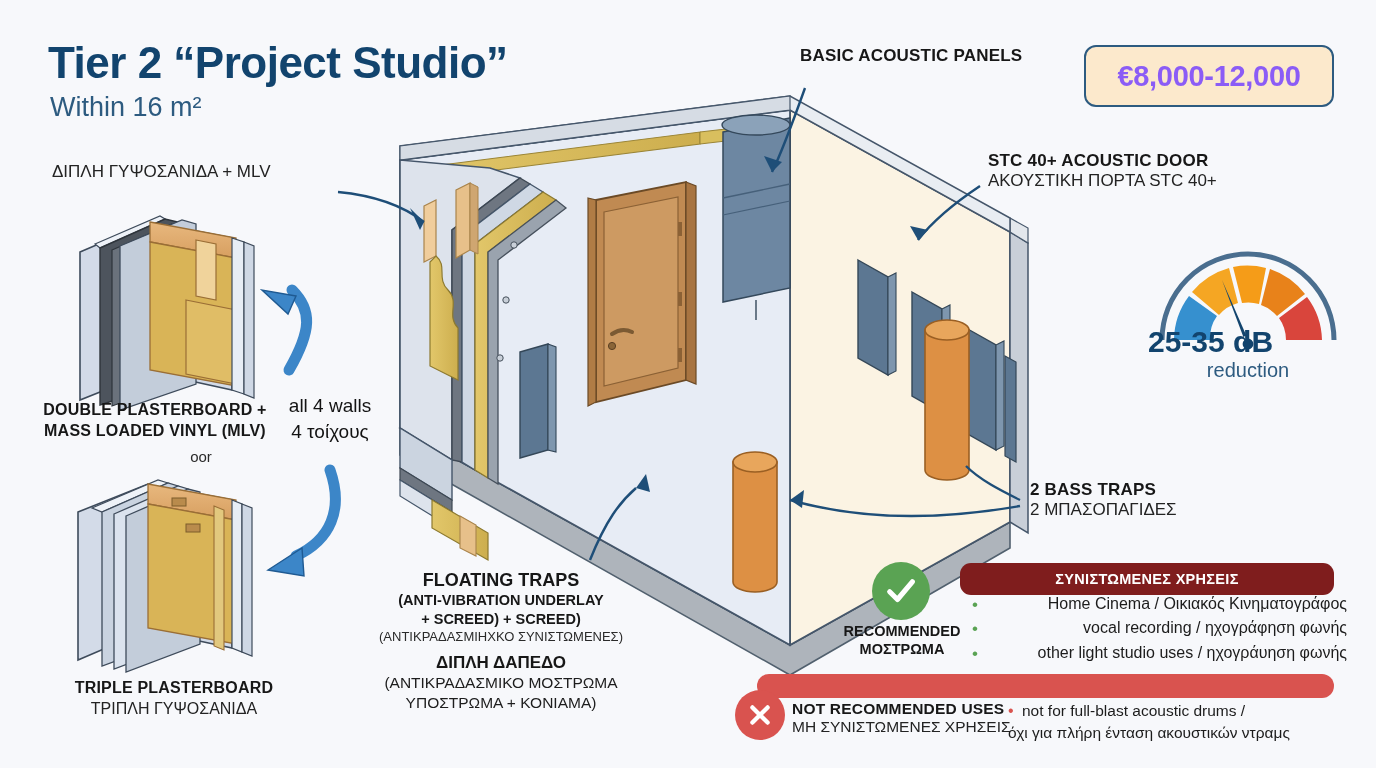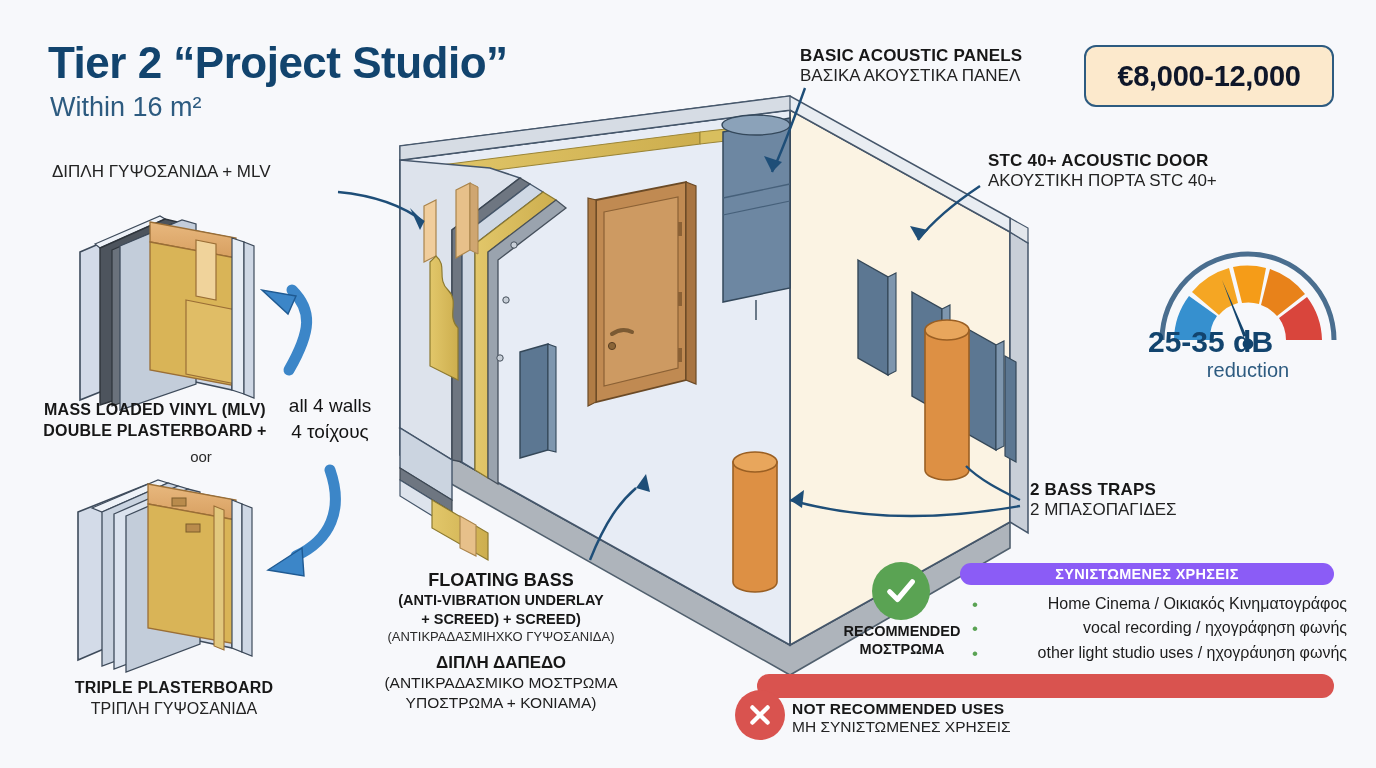--- a/index.html
+++ b/index.html
@@ -27,37 +27,37 @@
   .lbl-en { font-size:17px; font-weight:bold; letter-spacing:0.2px; color:#171717; white-space:nowrap; }
   .lbl-gr { font-size:17px; font-weight:400; color:#232323; white-space:nowrap; }
   .callout { position:absolute; }
 
   
   .price-badge {
     position:absolute; left:1084px; top:45px; width:250px; height:62px;
     background:#fce9cc; border:2px solid #2d5b80; border-radius:12px;
     display:flex; align-items:center; justify-content:center;
   }
-  .price-badge span { font-size:29px; font-weight:bold; color:#0f172a; letter-spacing:-0.3px; }
+  .price-badge span { font-size:29px; font-weight:bold; color:#8b5cf6; letter-spacing:-0.3px; }
 
   
   .gauge-wrap { position:absolute; left:1148px; top:228px; width:200px; height:160px; }
   .gauge-val {
     position:absolute; left:1148px; top:325px; width:200px;
     text-align:left; font-size:30px; font-weight:bold; color:#12446e;
   }
   .gauge-sub {
     position:absolute; left:1148px; top:359px; width:200px;
     text-align:center; font-size:20px; color:#2d5b80;
   }
 
   
   .rec-bar {
-    position:absolute; left:960px; top:563px; width:374px; height:22px;
-    background:#8b5cf6; border-radius:11px;
+    position:absolute; left:960px; top:563px; width:374px; height:32px;
+    background:#7f1d1d; border-radius:11px;
     display:flex; align-items:center; justify-content:center;
   }
   .rec-bar span { font-size:14.5px; font-weight:bold; color:#ffffff; letter-spacing:0.3px; }
   .rec-icon {
     position:absolute; left:872px; top:562px; width:58px; height:58px;
     border-radius:50%; background:#5aa353;
     display:flex; align-items:center; justify-content:center;
   }
   .rec-icon svg { width:34px; height:34px; }
   .rec-cap {
@@ -322,54 +322,53 @@
   <div class="price-badge">
     <span>€8,000-12,000</span>
   </div>
 
   <div class="callout" style="left:52px; top:162px;">
     <div class="lbl-gr">ΔΙΠΛΗ ΓΥΨΟΣΑΝΙΔΑ + MLV</div>
   </div>
 
   <div class="callout" style="left:800px; top:46px;">
     <div class="lbl-en">BASIC ACOUSTIC PANELS</div>
-    <div class="lbl-gr">ΒΑΣΙΚΑ ΑΚΟΥΣΤΙΚΑ ΠΑΝΕΛ</div>
   </div>
 
   <div class="callout" style="left:988px; top:151px;">
     <div class="lbl-en">STC 40+ ACOUSTIC DOOR</div>
     <div class="lbl-gr">ΑΚΟΥΣΤΙΚΗ ΠΟΡΤΑ STC 40+</div>
   </div>
 
   <div class="callout" style="left:1030px; top:480px;">
     <div class="lbl-en">2 BASS TRAPS</div>
     <div class="lbl-gr">2 ΜΠΑΣΟΠΑΓΙΔΕΣ</div>
   </div>
 
   <div class="cap-center" style="left:30px; top:400px; width:250px;">
+    <div class="lbl-en">DOUBLE PLASTERBOARD +</div>
     <div class="lbl-en">MASS LOADED VINYL (MLV)</div>
-    <div class="lbl-en">DOUBLE PLASTERBOARD +</div>
   </div>
   <div class="oor">oor</div>
 
   <div class="cap-center" style="left:28px; top:678px; width:292px;">
     <div class="lbl-en">TRIPLE PLASTERBOARD</div>
     <div class="lbl-gr">ΤΡΙΠΛΗ ΓΥΨΟΣΑΝΙΔΑ</div>
   </div>
 
   <div class="all4">
     <div>all 4 walls</div>
     <div>4 τοίχους</div>
   </div>
 
   <div class="floor-cap">
-    <div class="l1">FLOATING BASS</div>
+    <div class="l1">FLOATING TRAPS</div>
     <div class="l2">(ANTI-VIBRATION UNDERLAY</div>
     <div class="l2">+ SCREED) + SCREED)</div>
-    <div class="l3">(ΑΝΤΙΚΡΑΔΑΣΜΙΗΧΚΟ ΓΥΨΟΣΑΝΙΔΑ)</div>
+    <div class="l3">(ΑΝΤΙΚΡΑΔΑΣΜΙΗΧΚΟ ΣΥΝΙΣΤΩΜΕΝΕΣ)</div>
     <div class="l4">ΔΙΠΛΗ ΔΑΠΕΔΟ</div>
     <div class="l5">(ΑΝΤΙΚΡΑΔΑΣΜΙΚΟ ΜΟΣΤΡΩΜΑ</div>
     <div class="l5">ΥΠΟΣΤΡΩΜΑ + ΚΟΝΙΑΜΑ)</div>
   </div>
 
   <div class="gauge-wrap">
     <svg viewBox="0 0 200 130" width="200" height="130">
 
       <path d="M14,112 A86,86 0 0 1 186,112" fill="none" stroke="#4a6e8f" stroke-width="5"></path>
 
@@ -407,14 +406,18 @@
   <div class="nrec-bar"></div>
   <div class="nrec-icon">
     <svg viewBox="0 0 24 24">
       <path d="M5 5 L19 19 M19 5 L5 19" fill="none" stroke="#ffffff" stroke-width="4" stroke-linecap="round"></path>
     </svg>
   </div>
   <div class="nrec-cap">
     <div class="lbl-en">NOT RECOMMENDED USES</div>
     <div class="lbl-gr">ΜΗ ΣΥΝΙΣΤΩΜΕΝΕΣ ΧΡΗΣΕΙΣ</div>
   </div>
+  <div class="nrec-list">
+    <div class="b1">not for full-blast acoustic drums /</div>
+    <div>όχι για πλήρη ένταση ακουστικών ντραμς</div>
+  </div>
 
 </div>
 
 </body></html>

